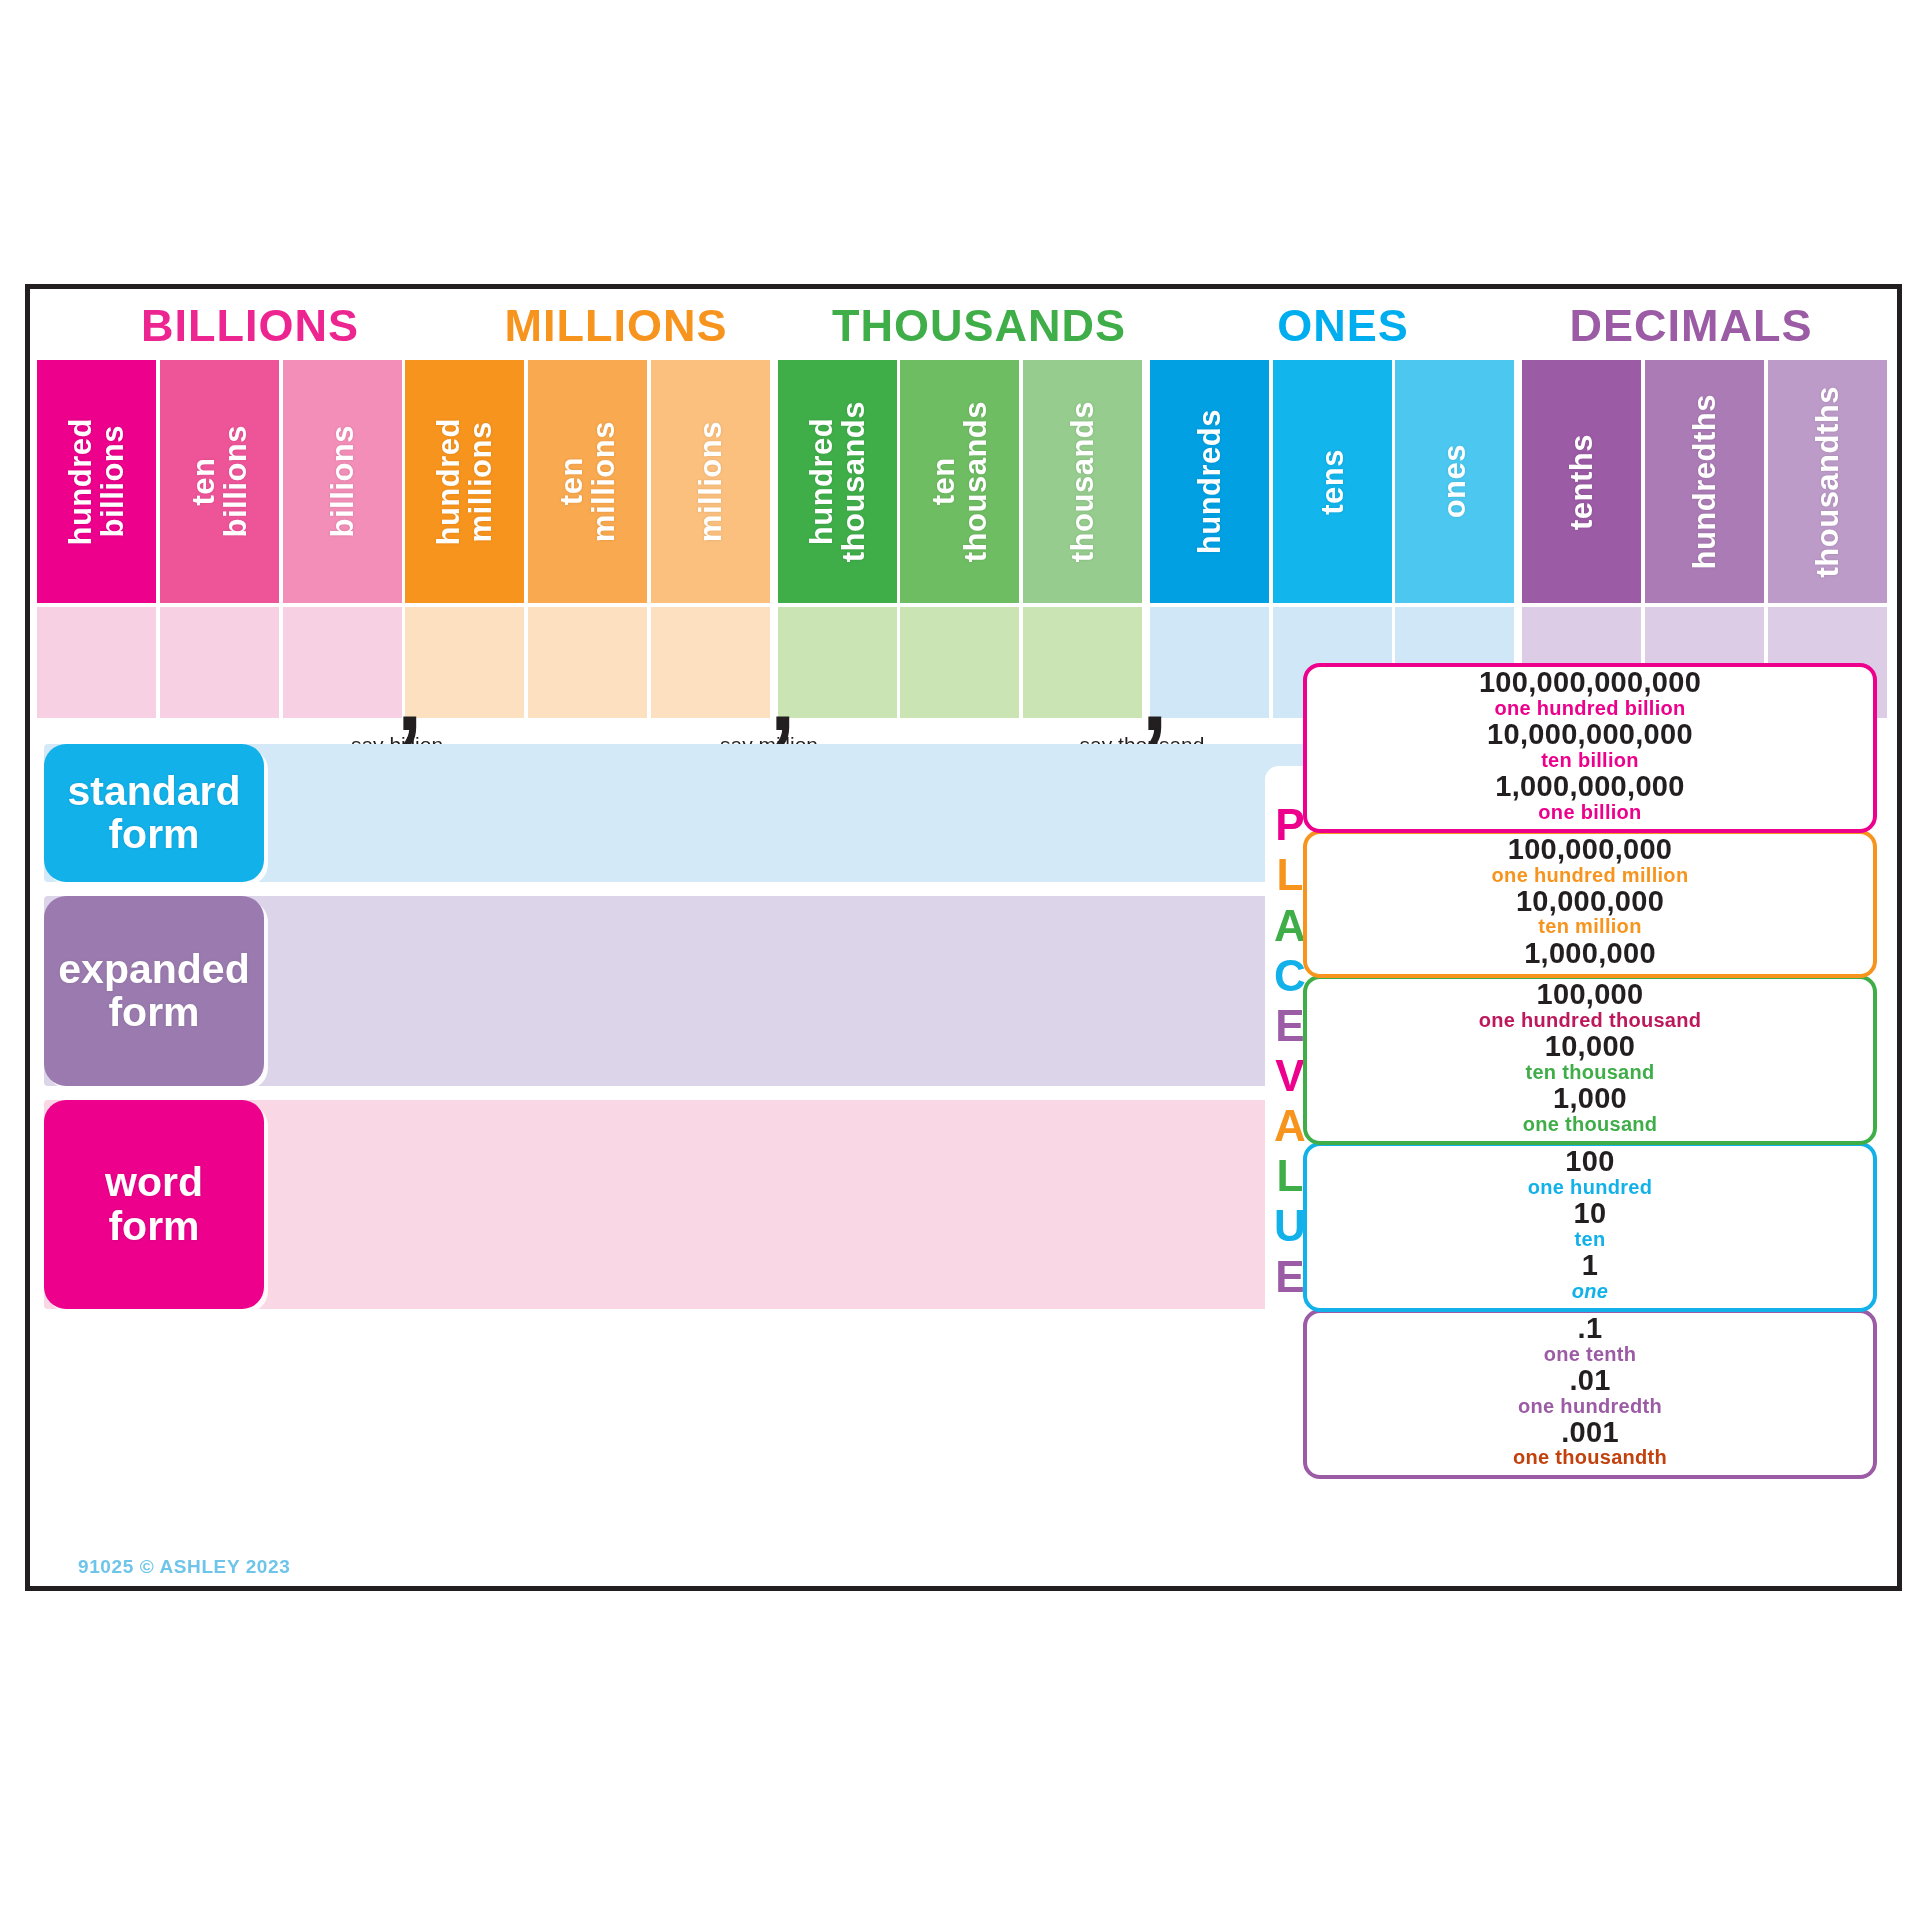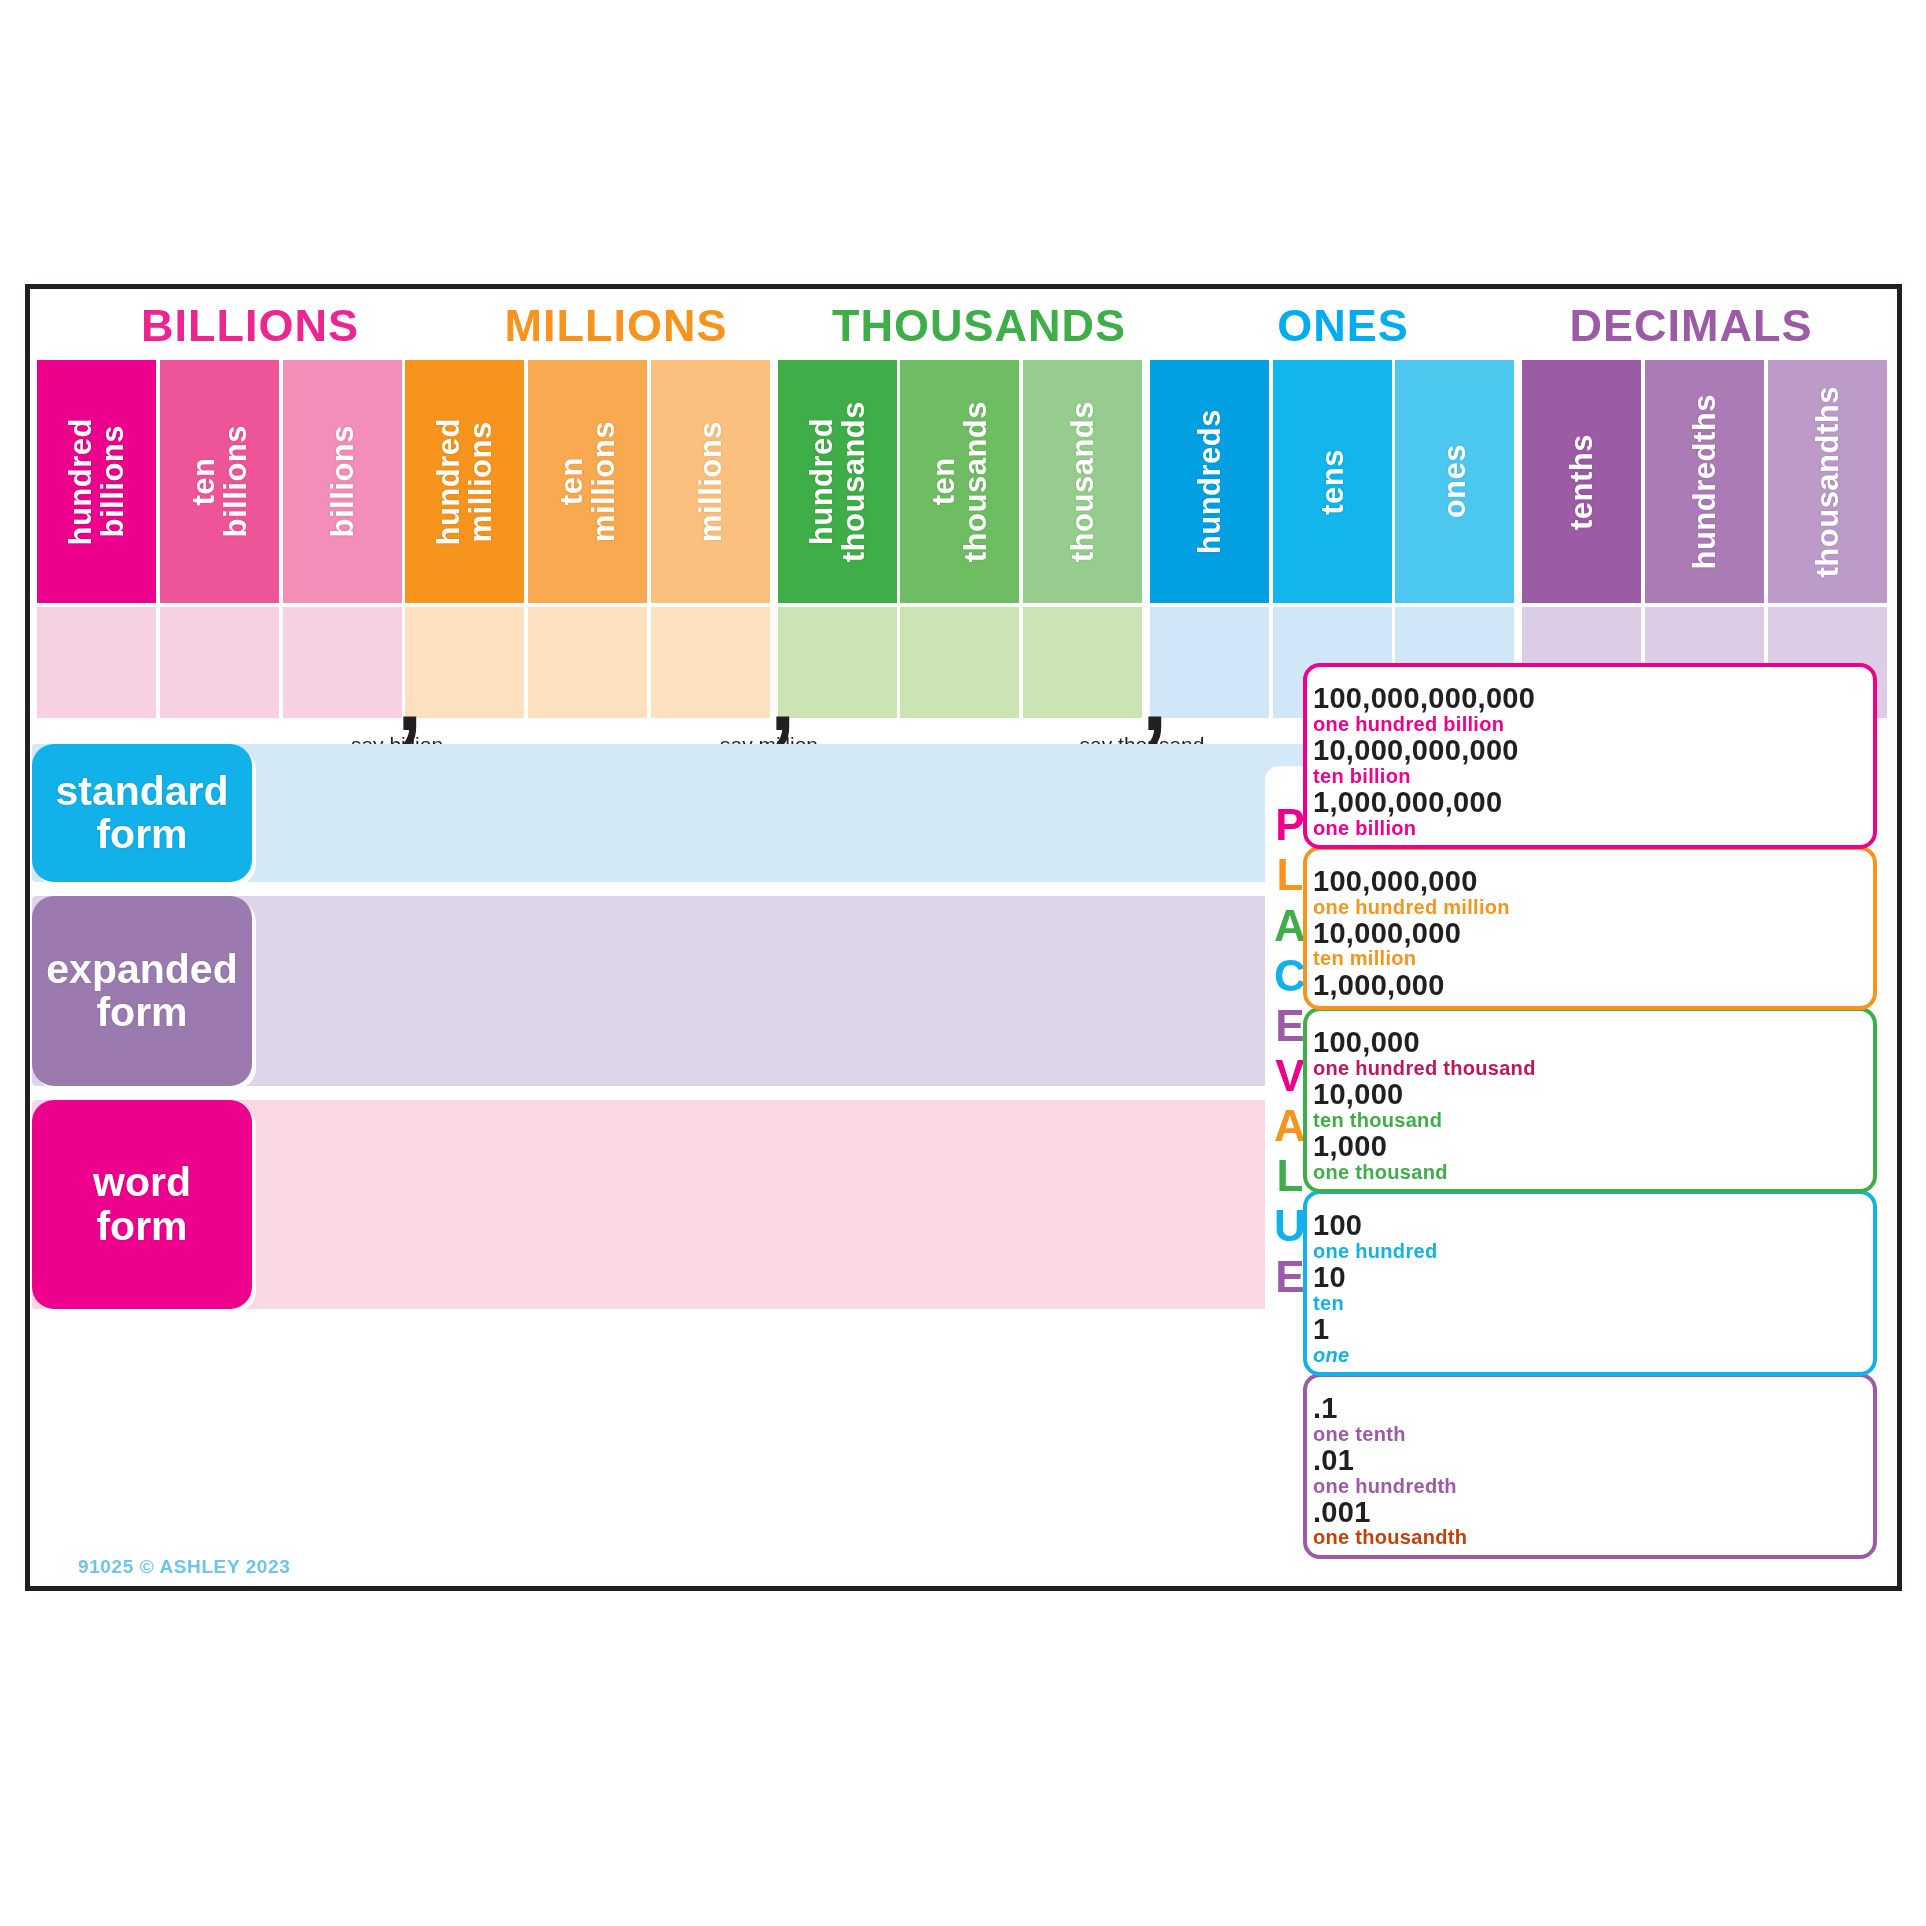--- a/index.html
+++ b/index.html
@@ -90,21 +90,21 @@
     font-size: 21px;
     color: #231f20;
     text-align: center;
     line-height: 1.12;
     white-space: pre-line;
   }
 
   
   .form-row {
     position: absolute;
-    left: 2px;
+    left: 14px;
     height: 138px;
     padding-left: 16px;
   }
   .form-row-band {
     position: absolute;
     left: 0; top: 0;
     height: 100%;
     border-radius: 4px;
   }
   .form-row-tab {
@@ -151,22 +151,22 @@
   #legend {
     position: absolute;
     left: 1273px; top: 374px;
     width: 574px;
   }
   .legend-box {
     position: relative;
     border: 4px solid #000;
     border-radius: 17px;
     background: #ffffff;
-    text-align: left;
-    padding: 16px 6px 6px;
+    text-align: center;
+    padding: 0 6px 6px;
     margin-bottom: -3px;
   }
   .legend-num {
     color: #231f20;
     font-size: 29px;
     font-weight: bold;
     line-height: 1.06;
     letter-spacing: 0.3px;
   }
   .legend-word {

